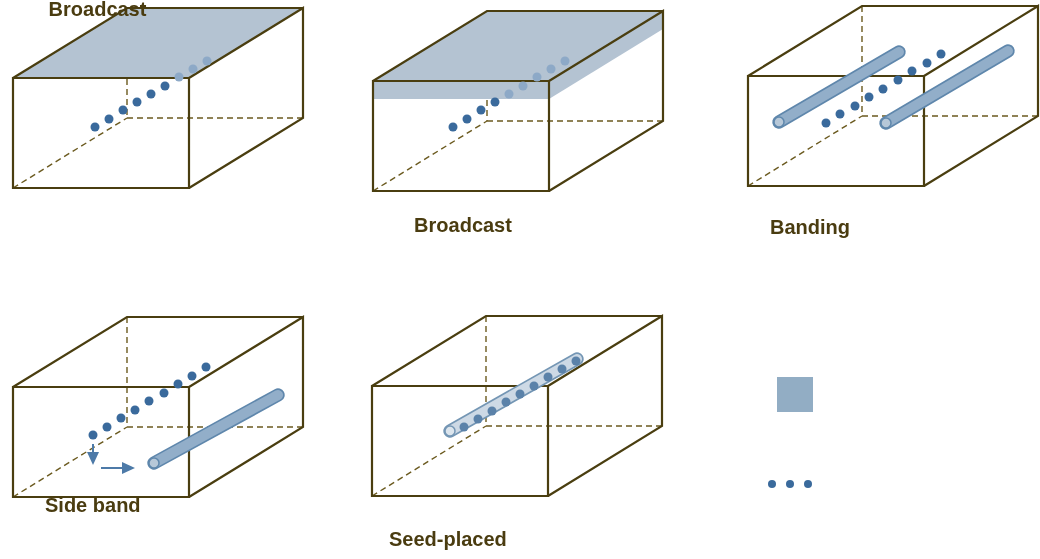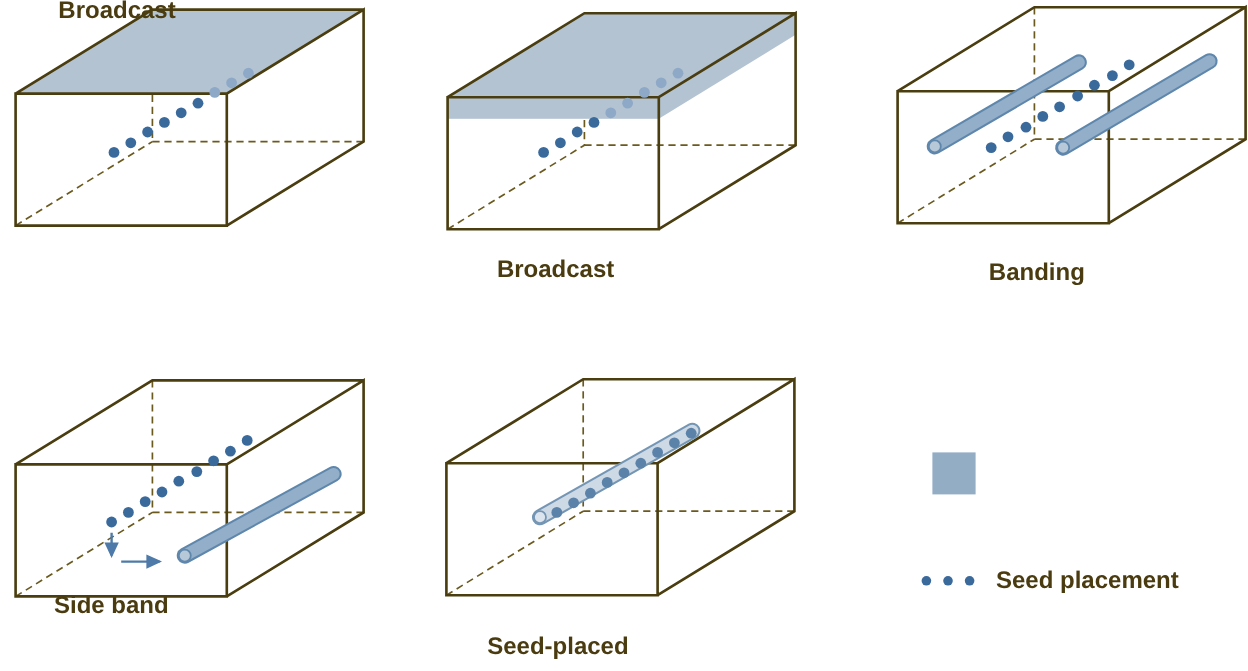--- a/index.html
+++ b/index.html
@@ -161,28 +161,27 @@
   </svg>
 
   <div class="panel-label center" style="left:0;top:216;width:195px;">
     <div>Broadcast</div>
   </div>
 
   <div class="panel-label center" style="left:368px;top:216px;width:190px;">
     <div>Broadcast</div>
   </div>
 
-  <div class="panel-label" style="left:824px;top:218px;">
+  <div class="panel-label" style="left:770px;top:218px;">
     <div>Banding</div>
   </div>
 
   <div class="panel-label" style="left:45px;top:496px;">
     <div>Side band</div>
   </div>
 
-  <div class="panel-label" style="left:406px;top:530px;">
+  <div class="panel-label" style="left:389px;top:530px;">
     <div>Seed-placed</div>
   </div>
 
 
-  <div class="legend-label" style="left:830px;top:474px;">Seed placement</div>
 
 </div>
 
 </body></html>

